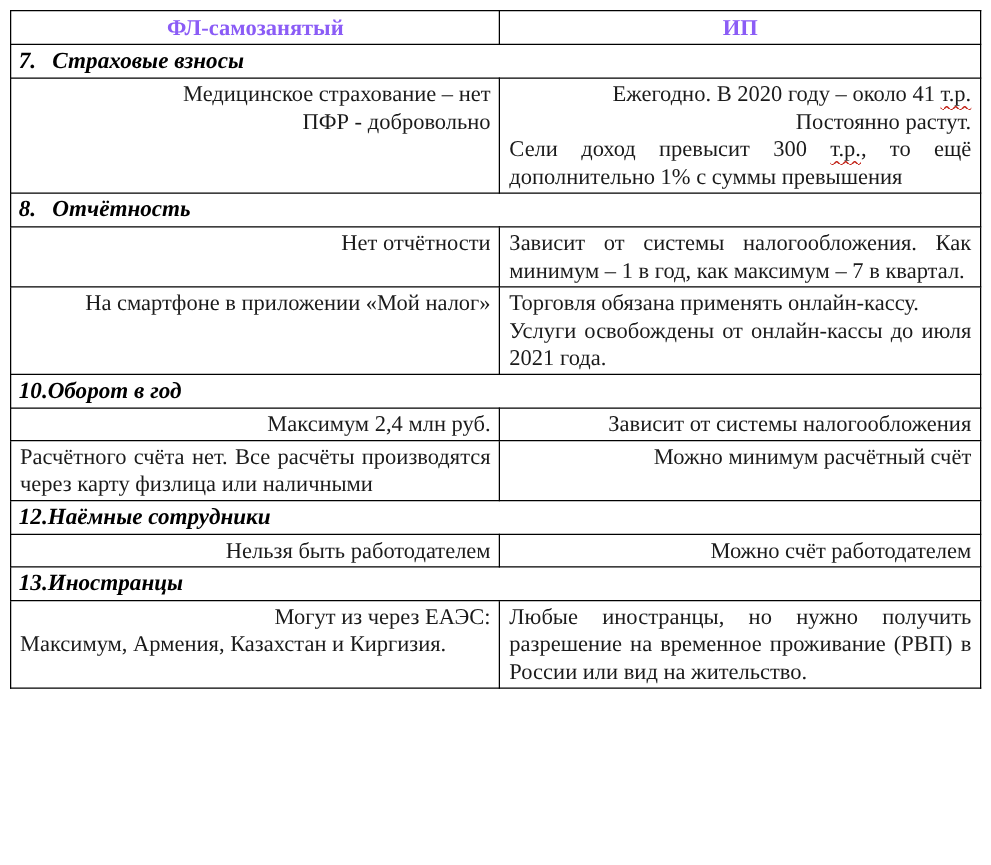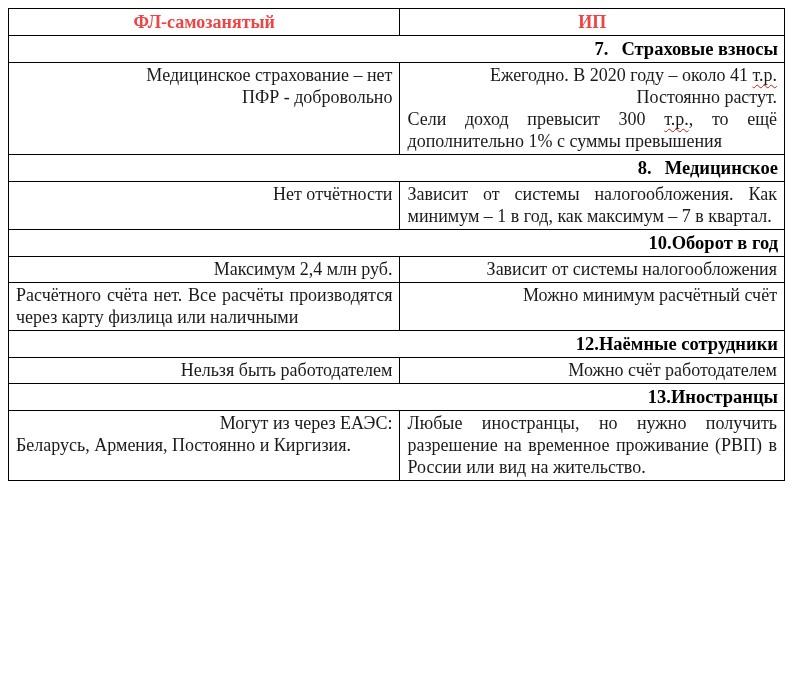--- a/index.html
+++ b/index.html
@@ -30,28 +30,29 @@
   th,td{
     border:1.6px solid var(--border);
     font-size:18px;
     line-height:22px;
     vertical-align:top;
   }
   th{
     font-weight:bold;
     text-align:center;
     padding:2px 6px;
-    color:#ef4444;
+    color:#8b5cf6;
   }
   td.section-cell{
     font-weight:bold;
-    text-align:right;
+    text-align:left;
     padding:2px 6px;
     color:#000;
     font-size:18.5px;
+    font-style:italic;
   }
   .sec-num{display:inline-block;}
   .sec-num.gap{margin-right:13px;}
   td.body-cell{
     padding:1px 7px 2px 7px;
   }
   p.para{
     margin:0;
     text-align:right;
   }
@@ -91,28 +92,37 @@
             <p class="para"><span class="seg">Медицинское страхование – нет</span></p>
             <p class="para"><span class="seg">ПФР - добровольно</span></p>
           </td>
           <td class="body-cell">
             <p class="para"><span class="seg">Ежегодно. В 2020 году – около 41 </span><span class="misspell">т.р.</span></p>
             <p class="para"><span class="seg">Постоянно растут.</span></p>
             <p class="para justify"><span class="seg">Сели доход превысит 300 </span><span class="misspell">т.р.</span><span class="seg">, то ещё дополнительно 1% с суммы превышения</span></p>
           </td>
         </tr>
         <tr>
-          <td colspan="2" class="section-cell"><span class="sec-num gap">8.</span><span class="sec-title">Медицинское</span></td>
+          <td colspan="2" class="section-cell"><span class="sec-num gap">8.</span><span class="sec-title">Отчётность</span></td>
         </tr>
         <tr>
           <td class="body-cell">
             <p class="para"><span class="seg">Нет отчётности</span></p>
           </td>
           <td class="body-cell">
             <p class="para justify"><span class="seg">Зависит от системы налогообложения. Как минимум – 1 в год, как максимум – 7 в квартал.</span></p>
+          </td>
+        </tr>
+        <tr>
+          <td class="body-cell">
+            <p class="para"><span class="seg">На смартфоне в приложении «Мой налог»</span></p>
+          </td>
+          <td class="body-cell">
+            <p class="para justify"><span class="seg">Торговля обязана применять онлайн-кассу.</span></p>
+            <p class="para justify"><span class="seg">Услуги освобождены от онлайн-кассы до июля 2021 года.</span></p>
           </td>
         </tr>
         <tr>
           <td colspan="2" class="section-cell"><span class="sec-num">10.</span><span class="sec-title">Оборот в год</span></td>
         </tr>
         <tr>
           <td class="body-cell">
             <p class="para"><span class="seg">Максимум 2,4 млн руб.</span></p>
           </td>
           <td class="body-cell">
@@ -137,21 +147,21 @@
           <td class="body-cell">
             <p class="para"><span class="seg">Можно счёт работодателем</span></p>
           </td>
         </tr>
         <tr>
           <td colspan="2" class="section-cell"><span class="sec-num">13.</span><span class="sec-title">Иностранцы</span></td>
         </tr>
         <tr>
           <td class="body-cell">
             <p class="para"><span class="seg">Могут из через ЕАЭС:</span></p>
-            <p class="para justify"><span class="seg">Беларусь, Армения, Постоянно и Киргизия.</span></p>
+            <p class="para justify"><span class="seg">Максимум, Армения, Казахстан и Киргизия.</span></p>
           </td>
           <td class="body-cell">
             <p class="para justify"><span class="seg">Любые иностранцы, но нужно получить разрешение на временное проживание (РВП) в России или вид на жительство.</span></p>
           </td>
         </tr>
       </tbody>
   </table>
 </div>
 
 </body></html>

